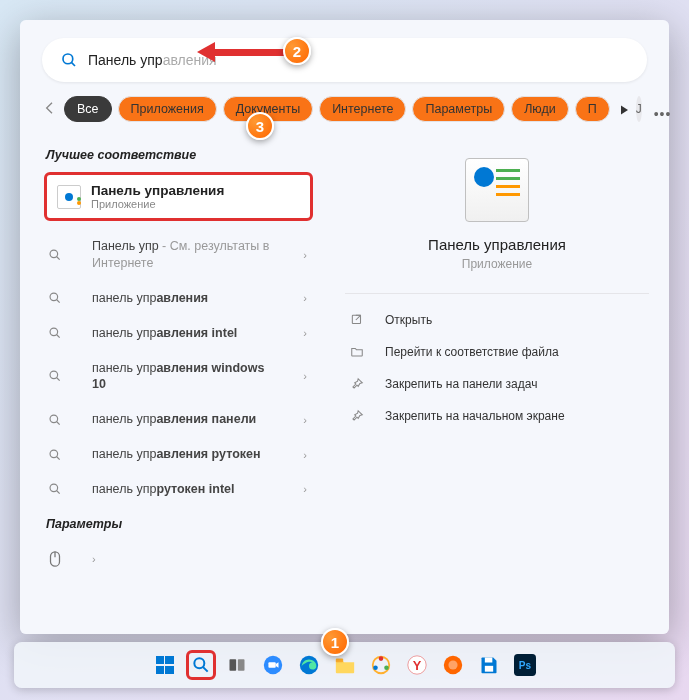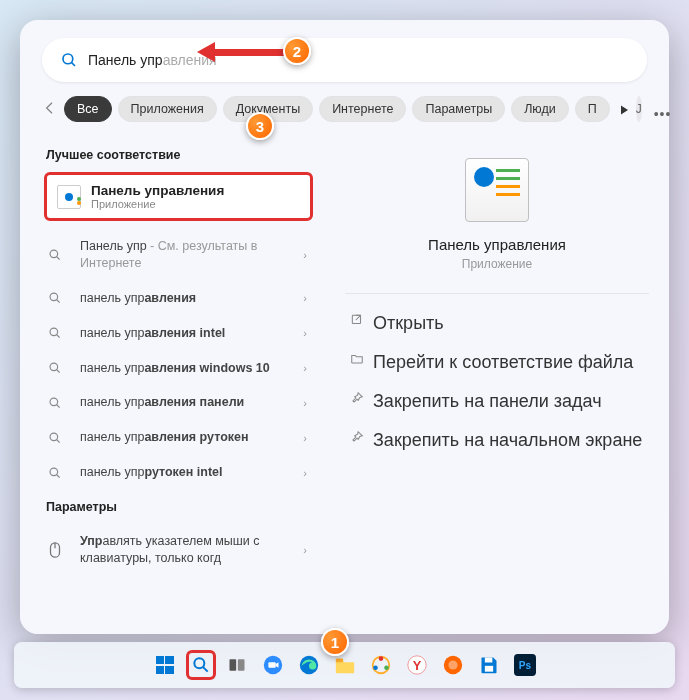--- a/index.html
+++ b/index.html
@@ -1,61 +1,61 @@
 <!DOCTYPE html>
 <html><head>
 <meta charset="utf-8">
 <style>
 * { box-sizing: border-box; margin: 0; padding: 0; font-family: 'Segoe UI', Arial, sans-serif; }
 body { width: 689px; height: 700px; background: linear-gradient(135deg, #d8e8f5, #e8d8f0); position: relative; overflow: hidden; }
 
-.window { position: absolute; top: 20px; left: 20px; right: 20px; bottom: 66px; background: rgba(246,248,252,0.96); border-radius: 18px; box-shadow: 0 10px 40px rgba(0,0,0,0.3); display: flex; flex-direction: column; }
+.window { position: absolute; top: 20px; left: 20px; right: 20px; bottom: 66px; background: rgba(246,248,252,0.96); border-radius: 6px; box-shadow: 0 10px 40px rgba(0,0,0,0.3); display: flex; flex-direction: column; }
 
 .search-bar { margin: 18px 22px 12px 22px; background: #fff; border-radius: 22px; height: 44px; display: flex; align-items: center; padding: 0 18px; box-shadow: 0 1px 3px rgba(0,0,0,0.08); }
 .search-bar svg { flex-shrink: 0; }
 .search-text { margin-left: 10px; font-size: 14px; }
 .search-text .typed { color: #222; }
 .search-text .ghost { color: #aaa; }
 
 .filters { display: flex; align-items: flex-end; gap: 6px; padding: 0 22px 10px 22px; }
 .back-arrow { width: 28px; height: 28px; display: flex; align-items: center; justify-content: center; color: #888; cursor: pointer; }
-.chip { background: #e5e5e5; border: 1px solid #e2e2e6; border-radius: 16px; padding: 5px 12px; font-size: 12.5px; color: #333; cursor: pointer; white-space: nowrap; }
+.chip { background: #f97316; border: 1px solid #e2e2e6; border-radius: 16px; padding: 5px 12px; font-size: 12.5px; color: #333; cursor: pointer; white-space: nowrap; }
 .chip.active { background: #3a3a3a; color: #fff; border-color: #3a3a3a; }
 .filters .scroll-arrow { width: 24px; height: 24px; display: flex; align-items: center; justify-content: center; color: #333; cursor: pointer; margin-left: 2px; }
 .avatar { width: 26px; height: 26px; border-radius: 50%; background: #e8e8ec; color: #666; font-size: 12px; display: flex; align-items: center; justify-content: center; margin-left: auto; }
 .more-dots { color: #666; padding: 0 6px; cursor: pointer; font-size: 14px; letter-spacing: 1px; }
 
 .content { flex: 1; display: flex; overflow: hidden; }
 .left-pane { width: 305px; padding: 6px 0 0 24px; overflow-y: auto; }
 .right-pane { flex: 1; padding: 26px 20px 0 20px; }
 
-.section-title { font-size: 12.5px; font-weight: 600; color: #222; margin: 10px 0 10px 2px; }
+.section-title { font-size: 12.5px; font-weight: 600; color: #222; margin: 10px 0 10px 2px; font-style: italic; }
 
 .best-match { border: 3px solid #e03030; border-radius: 6px; padding: 8px 10px; display: flex; align-items: center; gap: 10px; background: #fff; margin-bottom: 8px; position: relative; margin-right: 12px; }
 .cp-icon-sm { width: 24px; height: 24px; background: #fff; border: 1px solid #ccc; border-radius: 2px; display: flex; align-items: center; justify-content: center; font-size: 10px; }
 .bm-title { font-size: 13.5px; font-weight: 600; color: #222; }
 .bm-sub { font-size: 11px; color: #888; }
 
-.result-row { display: flex; align-items: center; gap: 16px; padding: 9px 6px 9px 2px; cursor: pointer; margin-right: 12px; }
+.result-row { display: flex; align-items: center; gap: 28px; padding: 9px 6px 9px 2px; cursor: pointer; margin-right: 12px; }
 .result-row .ricon { width: 18px; color: #777; flex-shrink: 0; display: flex; justify-content: center; }
 .result-row .rtext { flex: 1; font-size: 12.5px; color: #444; line-height: 1.35; }
 .result-row .rtext .hl { font-weight: 600; }
 .result-row .rtext .dim { color: #999; }
 .result-row .chev { color: #999; font-size: 11px; }
 
 .preview { text-align: center; }
 .cp-icon-lg { width: 64px; height: 64px; margin: 0 auto 14px; background: linear-gradient(#fff,#f0f0f0); border: 1px solid #c0c0c0; border-radius: 4px; display: flex; align-items: center; justify-content: center; position: relative; }
 .cp-icon-lg::before { content: ''; position: absolute; top: 8px; left: 8px; width: 20px; height: 20px; background: #0078d4; border-radius: 50%; }
 .cp-icon-lg::after { content: ''; position: absolute; top: 10px; right: 8px; width: 24px; height: 3px; background: #4caf50; box-shadow: 0 8px 0 #4caf50, 0 16px 0 #ff9800, 0 24px 0 #ff9800; }
 .cp-icon-sm::before { content: ''; display: block; width: 8px; height: 8px; background: #0078d4; border-radius: 50%; box-shadow: 10px 2px 0 -2px #4caf50, 10px 6px 0 -2px #ff9800; }
 .pv-title { font-size: 15px; color: #222; font-weight: 400; }
 .pv-sub { font-size: 12px; color: #999; margin-top: 4px; }
 .pv-divider { height: 1px; background: #e5e5e9; margin: 22px 0 10px; }
 
-.action-row { display: flex; align-items: flex-start; gap: 8px; padding: 9px 4px; cursor: pointer; font-size: 18px; color: #333; }
+.action-row { display: flex; align-items: flex-end; gap: 20px; padding: 9px 4px; cursor: pointer; font-size: 12px; color: #333; }
 .action-row .aicon { width: 16px; color: #888; display: flex; justify-content: center; }
 
 .taskbar { position: absolute; left: 14px; right: 14px; bottom: 12px; height: 46px; background: rgba(240,244,250,0.9); border-radius: 8px; display: flex; align-items: center; justify-content: center; gap: 6px; box-shadow: 0 2px 10px rgba(0,0,0,0.2); }
 .tb { width: 30px; height: 30px; border-radius: 4px; display: flex; align-items: center; justify-content: center; cursor: pointer; }
 .tb.search-hl { border: 3px solid #e03030; border-radius: 6px; padding: 2px; }
 .tb-start { display: grid; grid-template-columns: 1fr 1fr; grid-template-rows: 1fr 1fr; gap: 1.5px; width: 18px; height: 18px; }
 .tb-start span { background: #0078d4; }
 
 .marker { position: absolute; width: 28px; height: 28px; border-radius: 50%; background: radial-gradient(circle at 30% 30%, #ff9933, #ff6600); border: 2px solid #fff; box-shadow: 0 2px 6px rgba(0,0,0,0.35); color: #fff; font-weight: 700; font-size: 15px; display: flex; align-items: center; justify-content: center; z-index: 50; }
 .arrow-ann { position: absolute; z-index: 49; }
@@ -186,21 +186,20 @@
         </div>
 
       <div class="section-title">Параметры</div>
       <div class="result-row">
         <span class="ricon">
           <svg width="14" height="18" viewBox="0 0 14 20" fill="none" stroke="#777" stroke-width="1.4">
               <rect x="2" y="2" width="10" height="16" rx="5"></rect>
               <line x1="7" y1="2" x2="7" y2="8"></line>
             </svg>
         </span>
-        <span class="rtext"><span class="hl">Упр</span><span>авлять</span><span> указателем мыши с клавиатуры, только когд</span></span>
         <span class="chev">›</span>
       </div>
     </div>
 
     <div class="right-pane">
       <div class="preview">
         <div class="cp-icon-lg"></div>
         <div class="pv-title">Панель управления</div>
         <div class="pv-sub">Приложение</div>
       </div>

